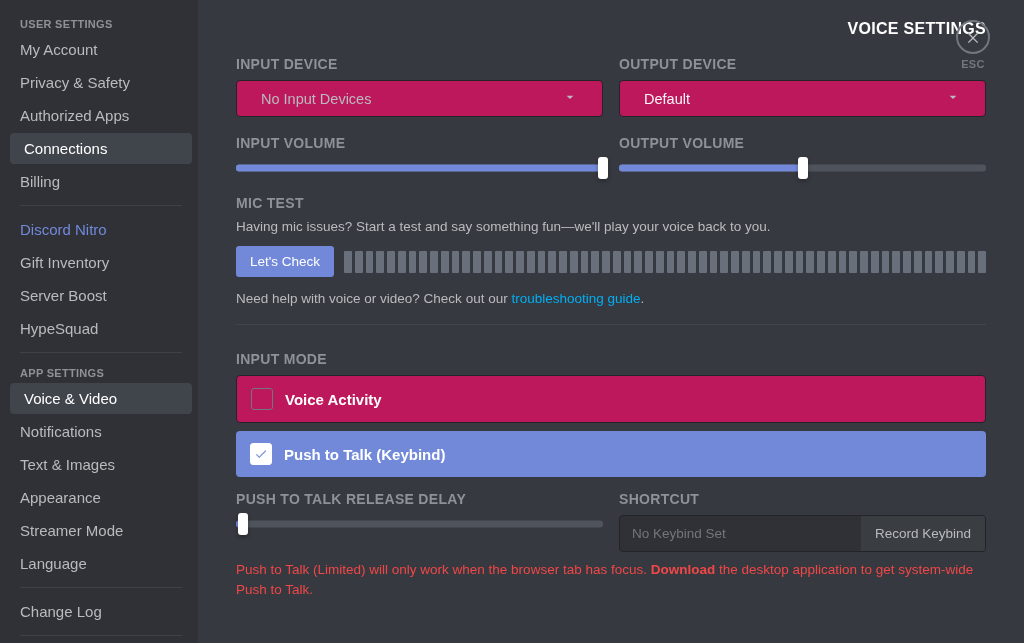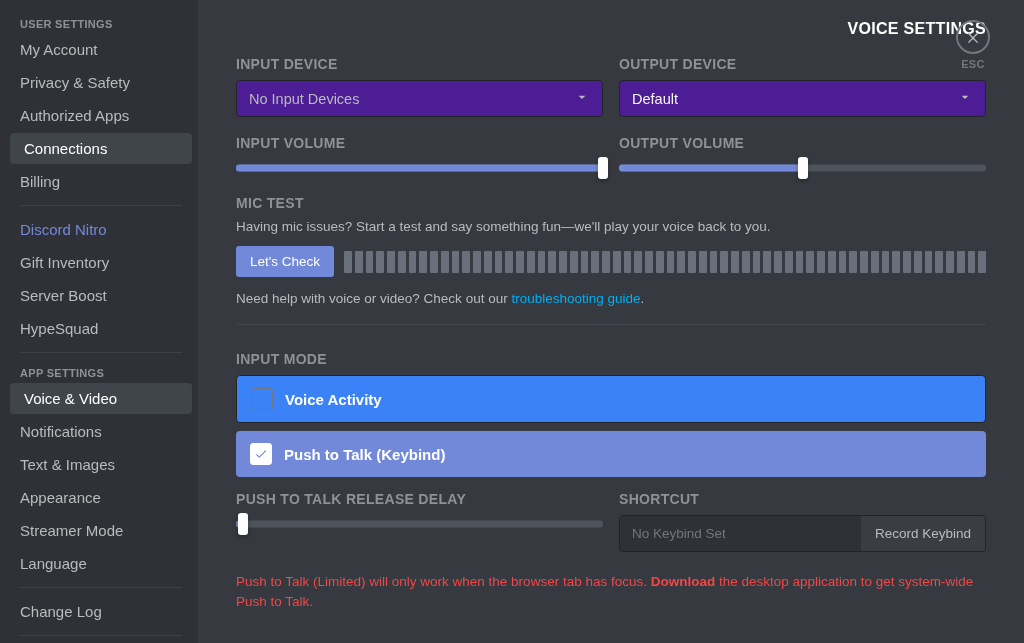--- a/index.html
+++ b/index.html
@@ -17,21 +17,21 @@
 
 
 .main { flex: 1; background: #36393f; padding: 20px 38px 20px 38px; overflow-y: auto; position: relative; }
 .page-title { font-size: 16px; font-weight: 700; color: #ffffff; text-transform: uppercase; margin-bottom: 18px; letter-spacing: 0.3px; text-align: right; }
 
 .section-label { font-size: 14px; font-weight: 700; color: #8e9297; text-transform: uppercase; letter-spacing: 0.3px; margin-bottom: 8px; }
 
 .row { display: flex; gap: 16px; margin-bottom: 18px; }
 .col { flex: 1; }
 
-.selectbox { display: flex; align-items: center; justify-content: space-between; background: #4c1d95; border: 1px solid #222428; border-radius: 4px; padding: 8px 12px; font-size: 14.5px; color: #b9bbbe; cursor: pointer; }
+.selectbox { display: flex; align-items: center; justify-content: space-between; background: #be185d; border: 1px solid #222428; border-radius: 4px; padding: 8px 24px; font-size: 14.5px; color: #b9bbbe; cursor: pointer; }
 .selectbox .chev { color: #b9bbbe; }
 .selectbox.defaultone { color: #f6f6f7; }
 
 .slider-wrap { position: relative; height: 18px; margin-top: 8px; }
 .slider-track { position: absolute; top: 50%; left: 0; right: 0; height: 7px; background: #4f545c; border-radius: 3px; transform: translateY(-50%); }
 .slider-fill { position: absolute; top: 50%; left: 0; height: 7px; background: #7289da; border-radius: 3px; transform: translateY(-50%); }
 .slider-thumb { position: absolute; top: 50%; width: 10px; height: 22px; background: #fff; border-radius: 3px; transform: translate(-50%, -50%); box-shadow: 0 2px 4px rgba(0,0,0,0.3); }
 
 .mictest-desc { font-size: 13.5px; color: #b9bbbe; margin-bottom: 12px; }
 
@@ -39,35 +39,35 @@
 .btn-check { background: #7289da; color: #fff; font-size: 13.5px; font-weight: 500; padding: 8px 14px; border-radius: 3px; cursor: pointer; white-space: nowrap; }
 .meter { flex: 1; display: flex; gap: 3px; height: 22px; }
 .meter-bar { flex: 1; background: #69707b; border-radius: 1px; }
 
 .help-text { font-size: 13.5px; color: #b9bbbe; margin-bottom: 18px; }
 .help-text .link { color: #00aff4; cursor: pointer; }
 
 .divider { height: 1px; background: #42454a; margin: 0 0 26px 0; }
 
 .mode-option { display: flex; align-items: center; gap: 12px; padding: 12px 14px; border-radius: 4px; margin-bottom: 8px; cursor: pointer; }
-.mode-option.dark { background: #3b82f6; border: 1px solid #222428; }
+.mode-option.dark { background: #be185d; border: 1px solid #222428; }
 .mode-option.selected { background: #7289da; color: #fff; }
 .checkbox { width: 22px; height: 22px; border-radius: 3px; background: transparent; border: 1.5px solid #72767d; display: flex; align-items: center; justify-content: center; flex-shrink: 0; }
 .mode-option.selected .checkbox { background: #fff; border-color: #fff; }
 .checkmark { width: 14px; height: 14px; }
 .mode-label { font-size: 15px; font-weight: 600; }
 .mode-option.dark .mode-label { color: #fff; }
 
 .shortcut-row { display: flex; gap: 16px; margin-top: 14px; }
 .shortcut-col { flex: 1; }
 .keybind-box { display: flex; background: #2f3136; border: 1px solid #222428; border-radius: 4px; overflow: hidden; }
 .keybind-input { flex: 1; padding: 10px 12px; font-size: 13.5px; color: #72767d; }
 .keybind-btn { padding: 10px 14px; font-size: 13.5px; color: #b9bbbe; background: #3a3d42; cursor: pointer; }
 
-.warning { font-size: 13.5px; color: #f04747; margin-top: 20px; line-height: 1.5; }
+.warning { font-size: 13.5px; color: #f04747; margin-top: 8px; line-height: 1.5; }
 .warning .bold { font-weight: 700; }
 
 
 .esc-wrap { position: absolute; top: 20px; right: 34px; text-align: center; }
 .esc-circle { width: 34px; height: 34px; border: 2px solid #72767d; border-radius: 50%; display: flex; align-items: center; justify-content: center; cursor: pointer; margin: 0 auto 4px; }
 .esc-circle svg { width: 16px; height: 16px; }
 .esc-label { font-size: 11px; font-weight: 600; color: #72767d; letter-spacing: 0.3px; }
 
 
 ::-webkit-scrollbar { width: 0; }

